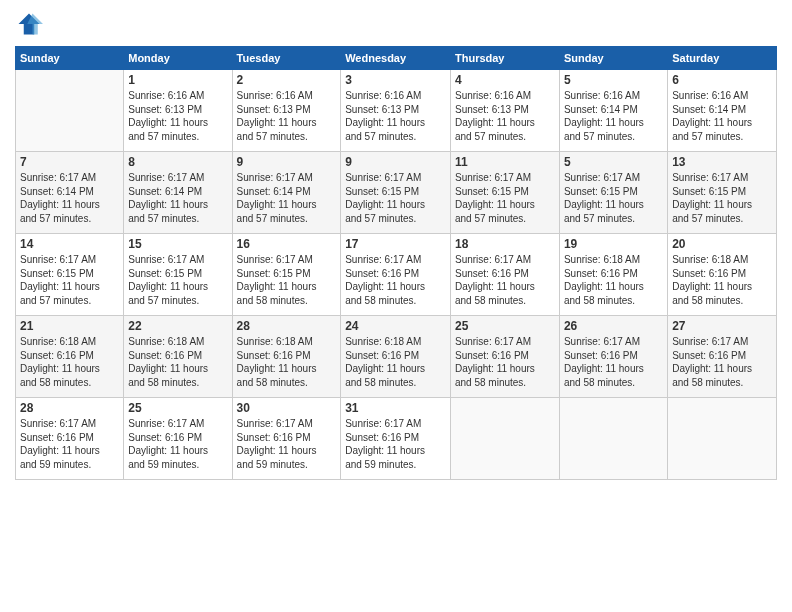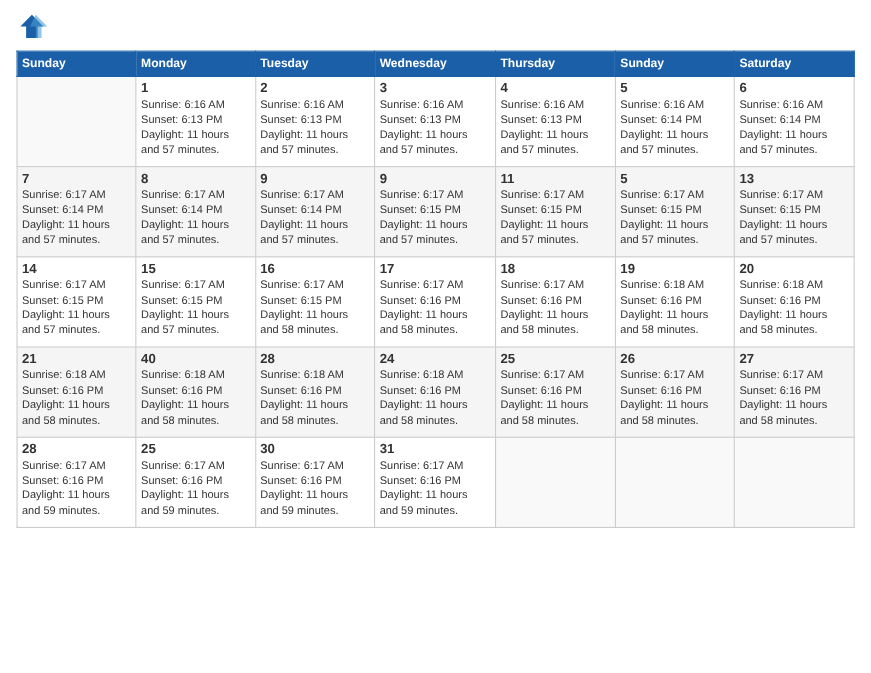--- a/index.html
+++ b/index.html
@@ -213,21 +213,21 @@
             <div class="day-number">20</div>
             <div class="day-info">Sunrise: 6:18 AM<br>Sunset: 6:16 PM<br>Daylight: 11 hours<br>and 58 minutes.</div>
           </td>
         </tr>
         <tr class="row-shade">
           <td>
             <div class="day-number">21</div>
             <div class="day-info">Sunrise: 6:18 AM<br>Sunset: 6:16 PM<br>Daylight: 11 hours<br>and 58 minutes.</div>
           </td>
           <td>
-            <div class="day-number">40</div>
+            <div class="day-number">22</div>
             <div class="day-info">Sunrise: 6:18 AM<br>Sunset: 6:16 PM<br>Daylight: 11 hours<br>and 58 minutes.</div>
           </td>
           <td>
             <div class="day-number">28</div>
             <div class="day-info">Sunrise: 6:18 AM<br>Sunset: 6:16 PM<br>Daylight: 11 hours<br>and 58 minutes.</div>
           </td>
           <td>
             <div class="day-number">24</div>
             <div class="day-info">Sunrise: 6:18 AM<br>Sunset: 6:16 PM<br>Daylight: 11 hours<br>and 58 minutes.</div>
           </td>

